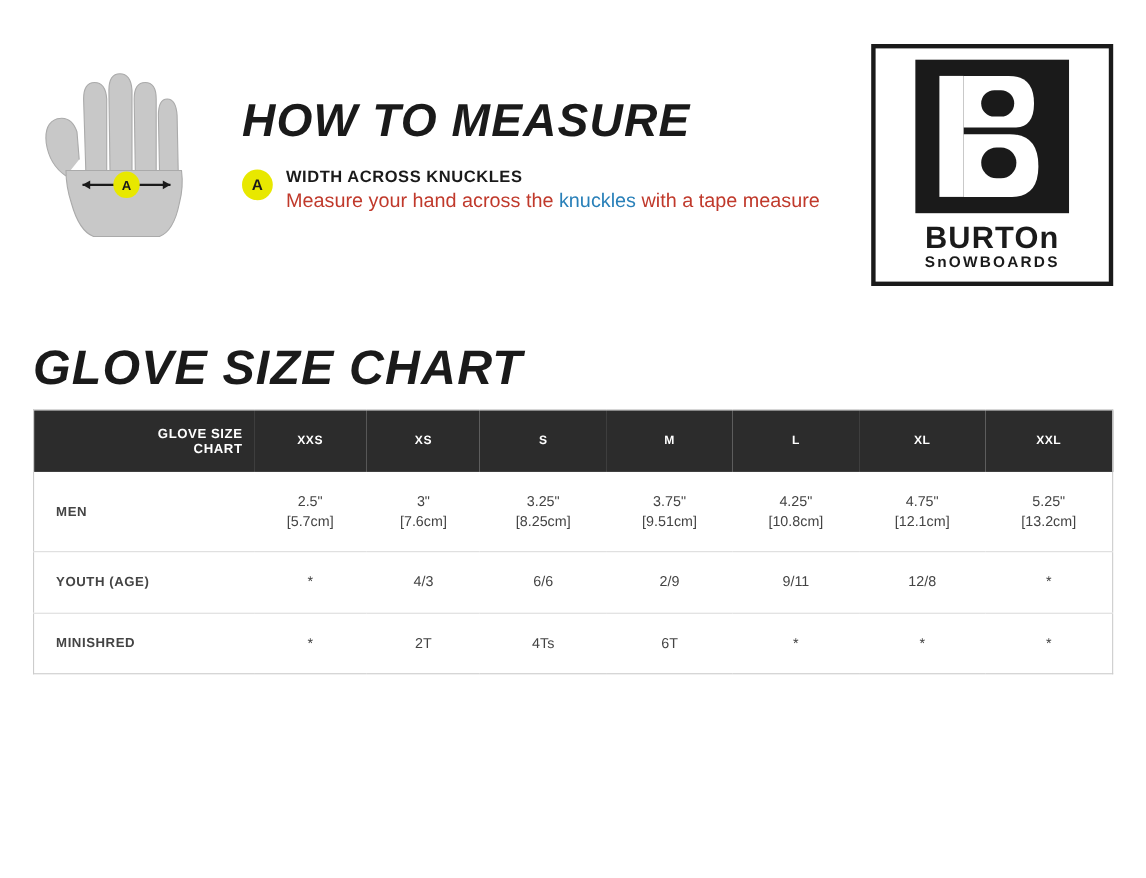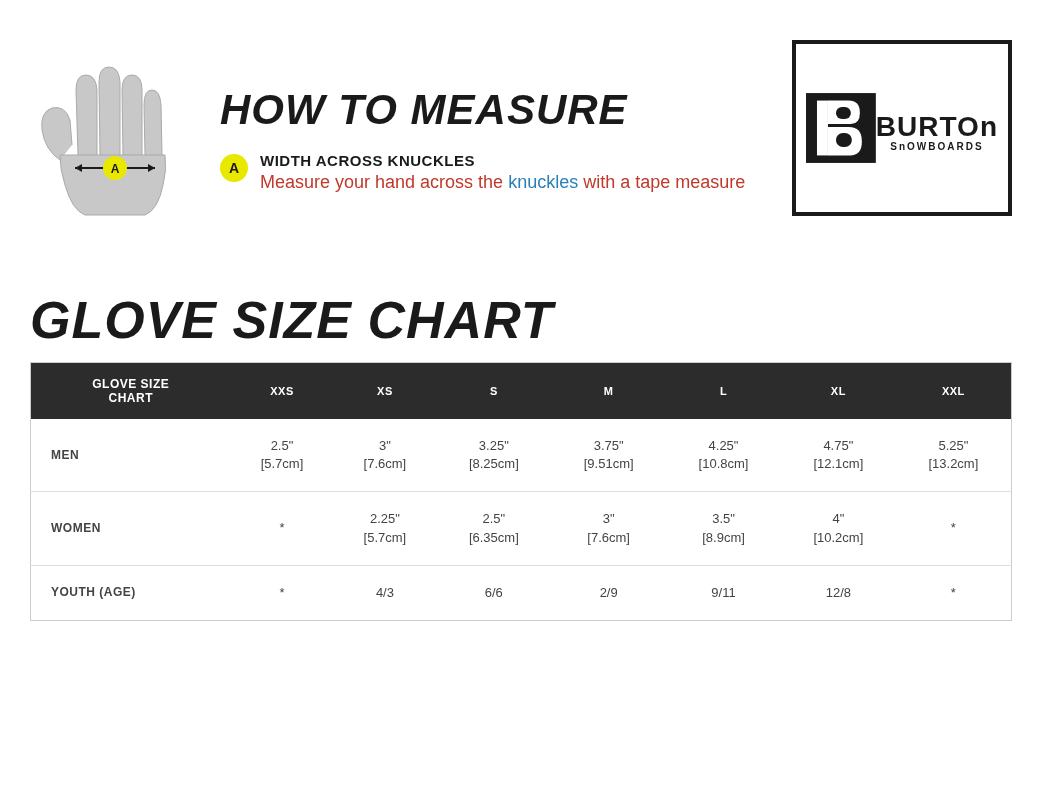--- a/index.html
+++ b/index.html
@@ -87,25 +87,26 @@
       margin-top: 3px;
     }
 
     .measurement-desc span.knuckles {
       color: #2980b9;
     }
 
     
     .burton-logo {
       width: 220px;
-      height: 176px;
+      height: 220px;
       flex-shrink: 0;
       border: 4px solid #1a1a1a;
       background: #ffffff;
       display: flex;
+      flex-direction: column;
       align-items: center;
       justify-content: center;
       padding: 10px;
     }
 
     .burton-logo-graphic {
       width: 140px;
       height: 140px;
     }
 
@@ -116,33 +117,33 @@
 
     .burton-name {
       font-size: 28px;
       font-weight: 900;
       color: #1a1a1a;
       letter-spacing: 1px;
       line-height: 1;
     }
 
     .burton-sub {
-      font-size: 10px;
+      font-size: 14px;
       font-weight: 700;
       color: #1a1a1a;
       letter-spacing: 2px;
     }
 
     
     .chart-section {
       margin-top: 10px;
     }
 
     .chart-title {
-      font-size: 52px;
+      font-size: 44px;
       font-weight: 900;
       color: #1a1a1a;
       letter-spacing: 1px;
       margin-bottom: 12px;
       font-style: italic;
     }
 
     .size-table {
       width: 100%;
       border-collapse: collapse;
@@ -156,21 +157,21 @@
 
     .size-table thead th {
       padding: 14px 10px;
       text-align: center;
       font-size: 11px;
       font-weight: 700;
       letter-spacing: 0.5px;
     }
 
     .size-table thead th:first-child {
-      text-align: center;
+      text-align: right;
       font-size: 12px;
       width: 200px;
     }
 
     .size-table tbody tr {
       border-bottom: 1px solid #dddddd;
     }
 
     .size-table tbody tr td {
       padding: 18px 10px;
@@ -291,34 +292,34 @@
           <td>MEN</td>
           <td>2.5"<br>[5.7cm]</td>
           <td>3"<br>[7.6cm]</td>
           <td>3.25"<br>[8.25cm]</td>
           <td>3.75"<br>[9.51cm]</td>
           <td>4.25"<br>[10.8cm]</td>
           <td>4.75"<br>[12.1cm]</td>
           <td>5.25"<br>[13.2cm]</td>
         </tr>
         <tr>
-          <td>WOMEN</td>
-          <td>*</td>
-          <td>2.25"<br>[5.7cm]</td>
-          <td>2.5"<br>[6.35cm]</td>
-          <td>3"<br>[7.6cm]</td>
-          <td>3.5"<br>[8.9cm]</td>
-          <td>4"<br>[10.2cm]</td>
-          <td>*</td>
-        </tr>
-        <tr>
           <td>YOUTH (AGE)</td>
           <td>*</td>
           <td>4/3</td>
           <td>6/6</td>
           <td>2/9</td>
           <td>9/11</td>
           <td>12/8</td>
           <td>*</td>
         </tr>
+        <tr>
+          <td>MINISHRED</td>
+          <td>*</td>
+          <td>2T</td>
+          <td>4Ts</td>
+          <td>6T</td>
+          <td>*</td>
+          <td>*</td>
+          <td>*</td>
+        </tr>
       </tbody>
   </table>
 </div>
 
 </body></html>

